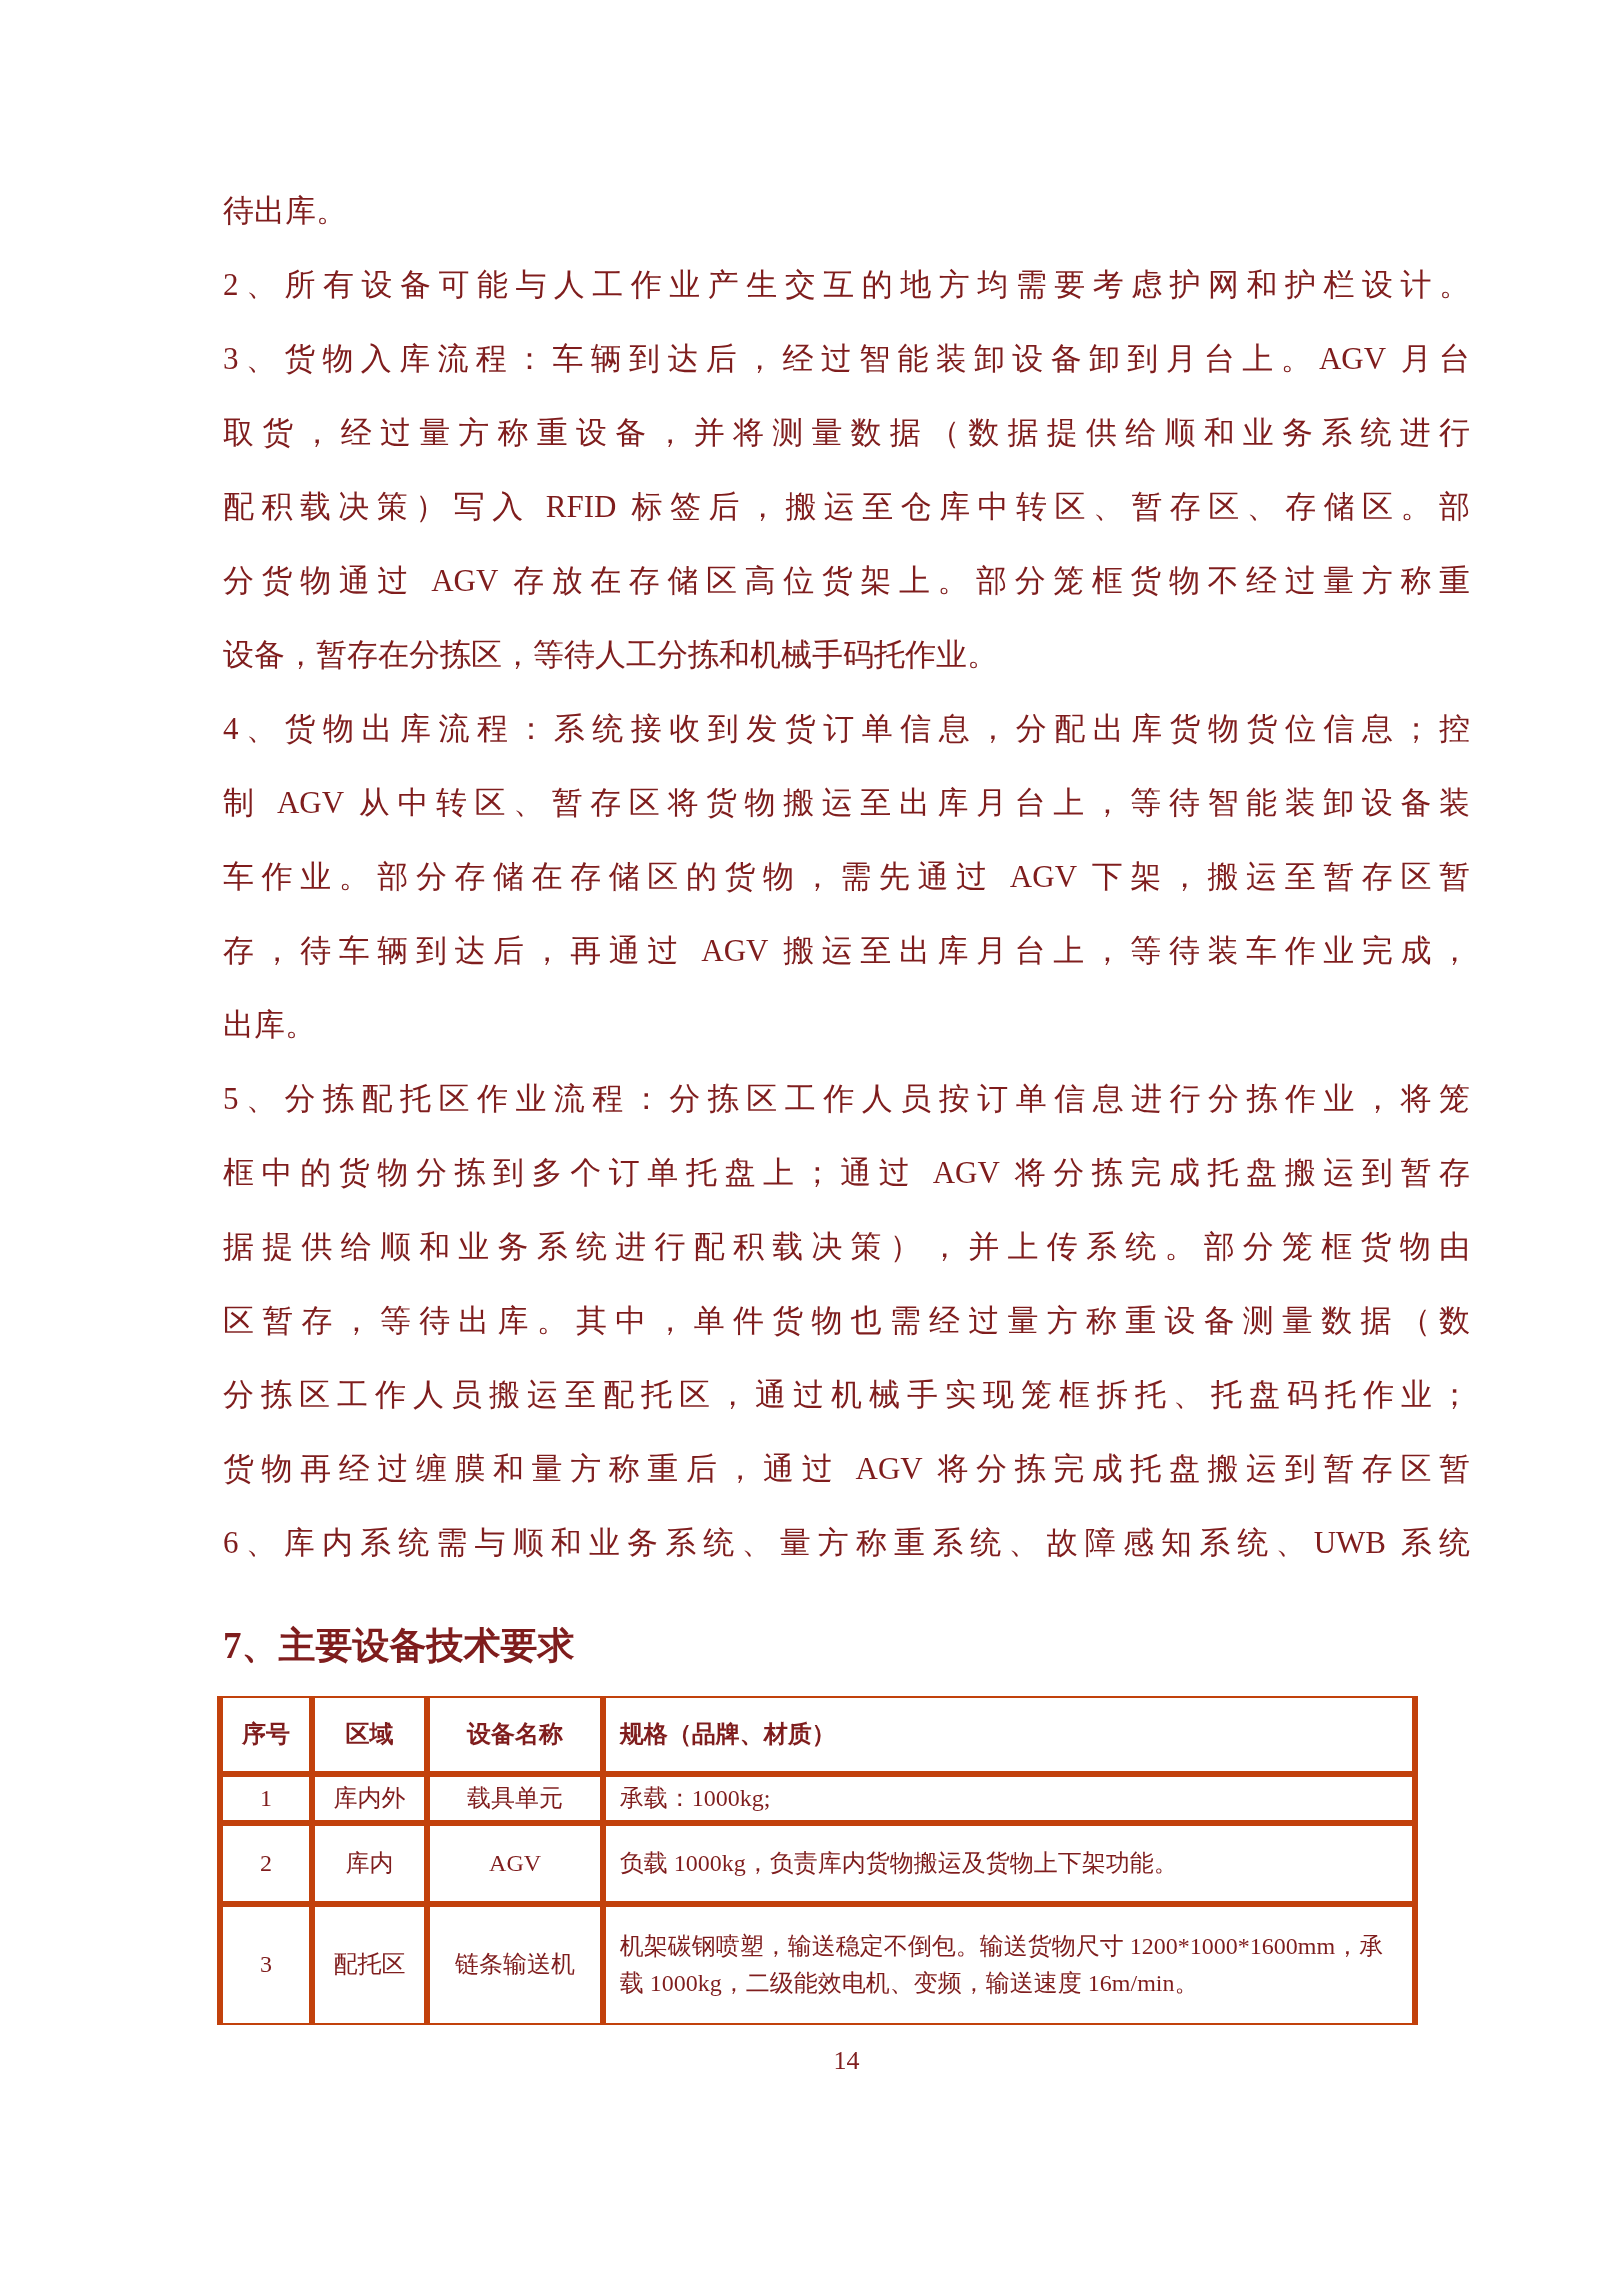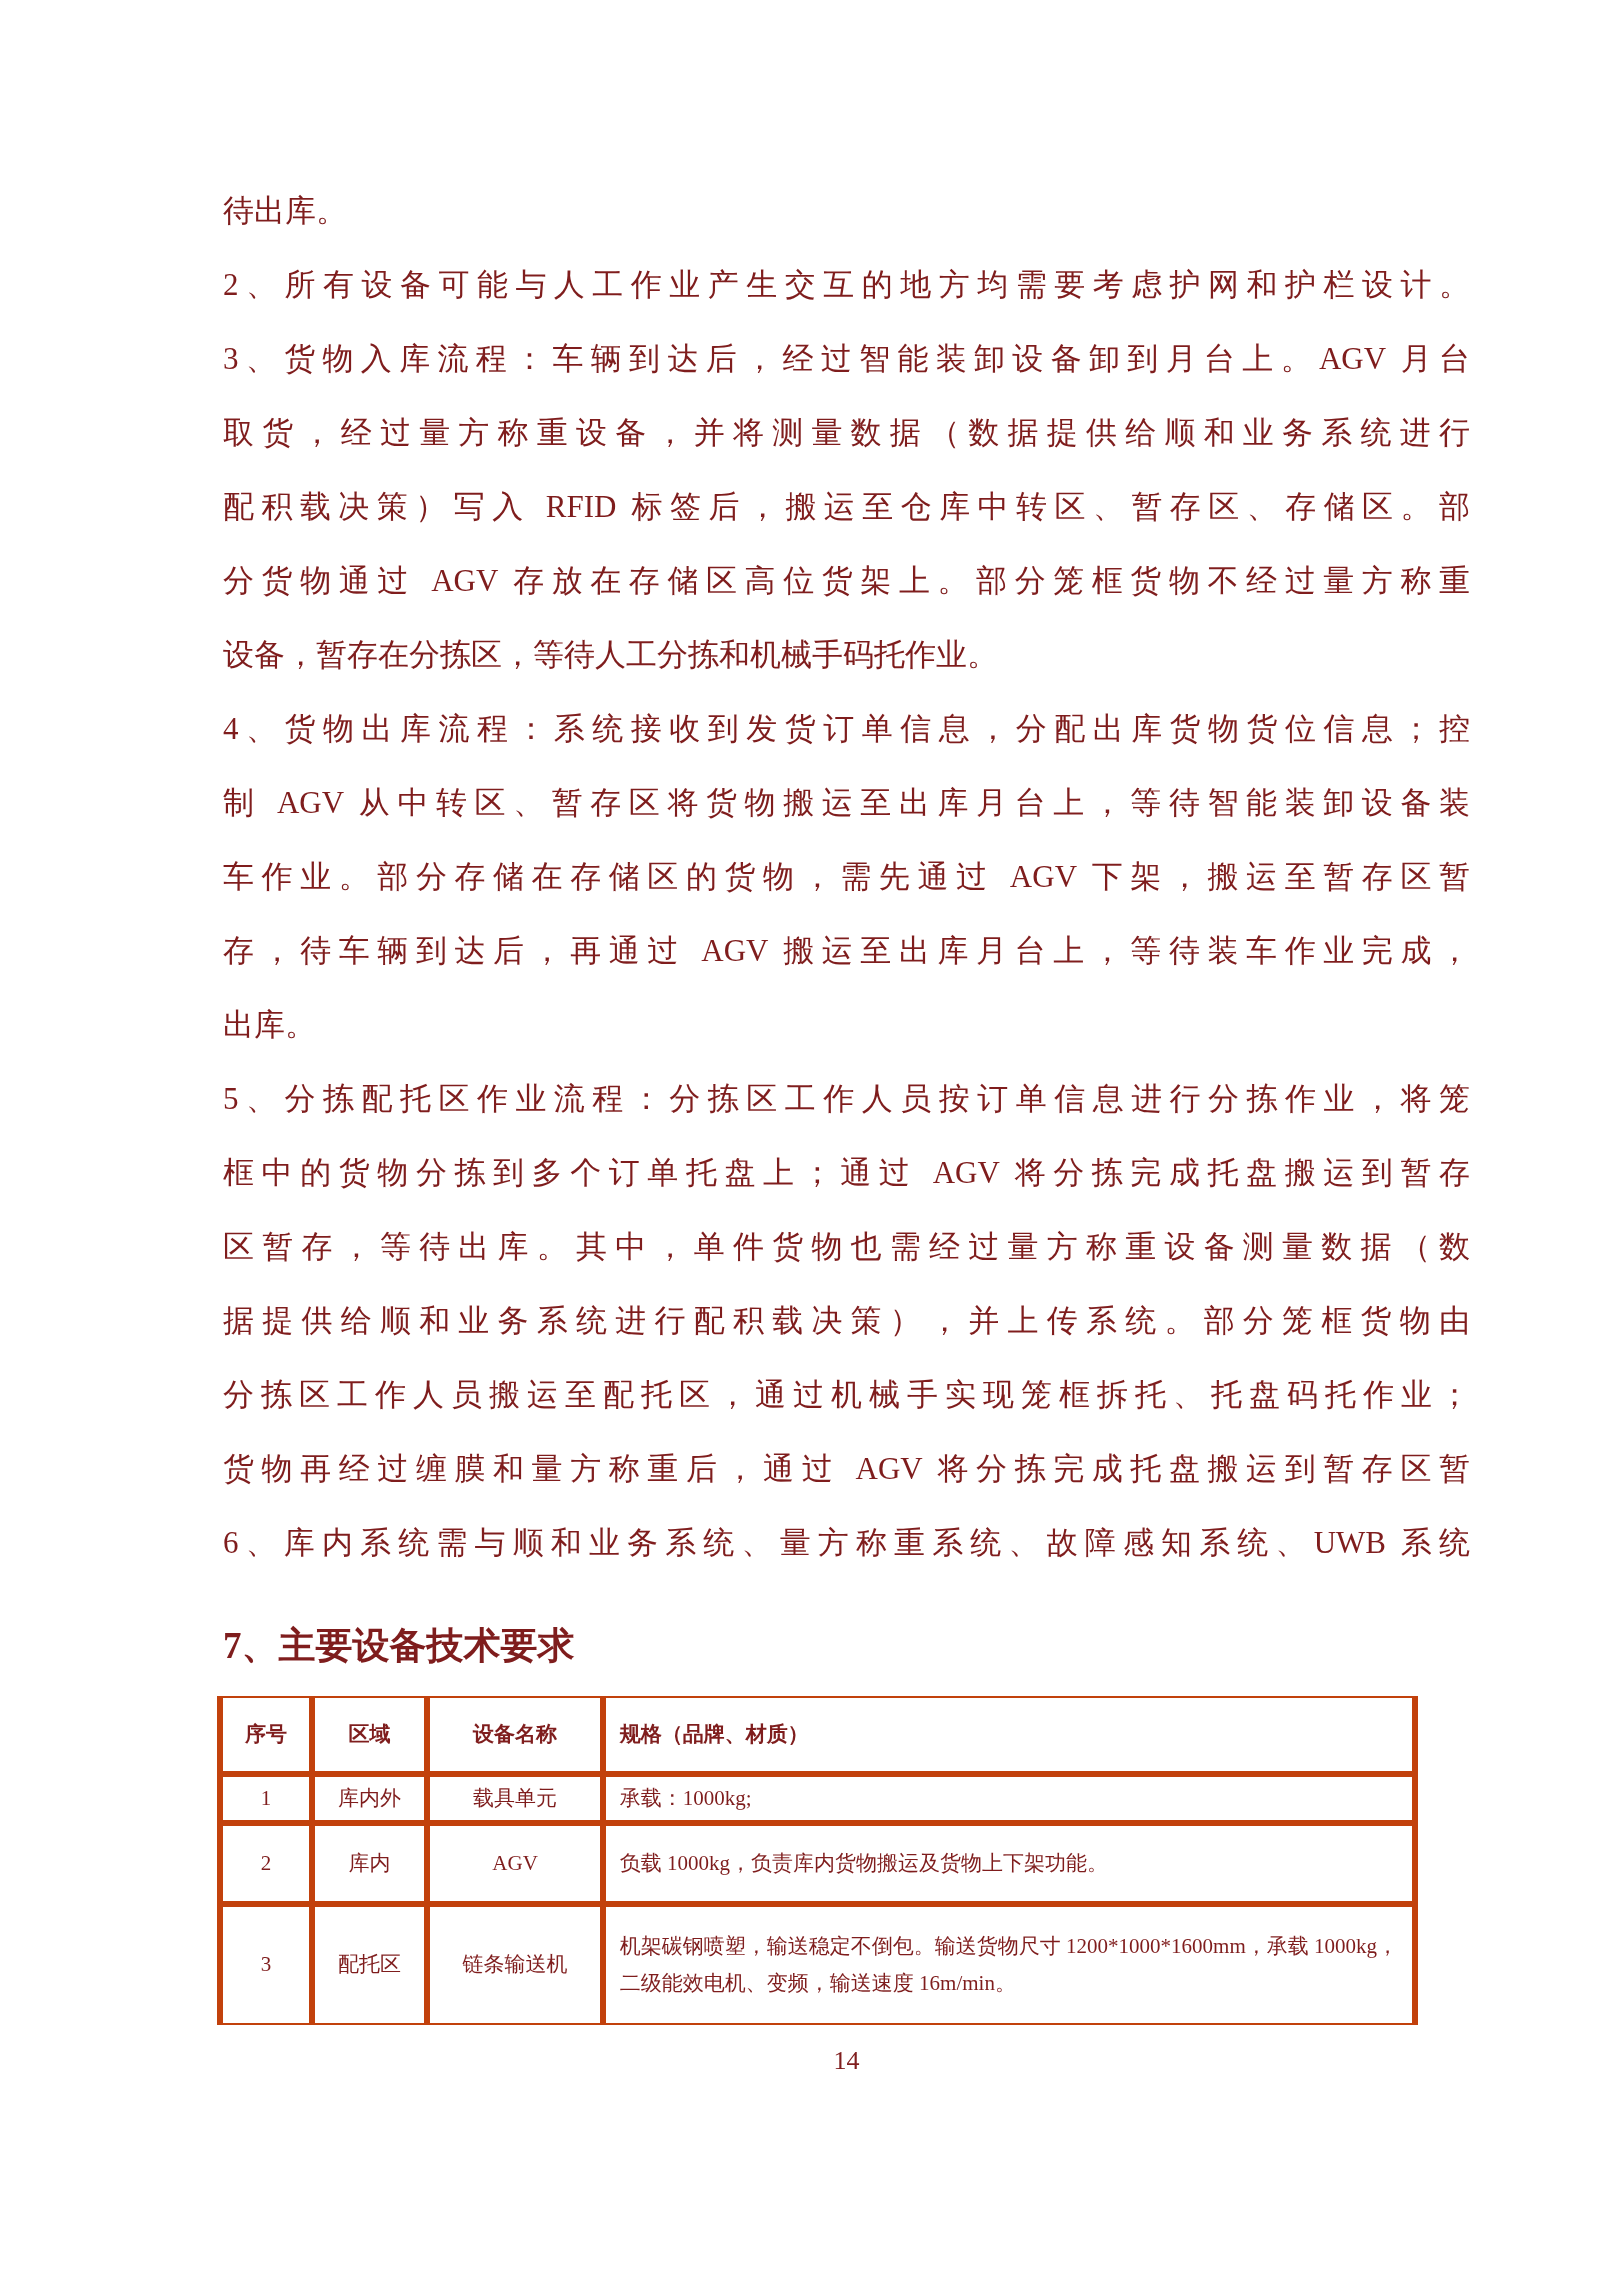--- a/index.html
+++ b/index.html
@@ -39,21 +39,21 @@
   }
   table.equip {
     border-collapse:collapse;
     table-layout:fixed;
     width:1195px;
     margin-left:-5.9px;
     margin-top:12.7px;
   }
   table.equip th, table.equip td {
     border:6px solid #c2410c;
-    font-size:21px;
+    font-size:24px;
     line-height:37px;
     vertical-align:middle;
     text-align:center;
     padding:0;
     overflow:hidden;
   }
   table.equip thead th {
     font-weight:bold;
     height:68px;
     border-top-width:2.9px;
@@ -97,22 +97,22 @@
         <div class="para">
           <div class="line">4、货物出库流程：系统接收到发货订单信息，分配出库货物货位信息；控</div>
           <div class="line">制 AGV 从中转区、暂存区将货物搬运至出库月台上，等待智能装卸设备装</div>
           <div class="line">车作业。部分存储在存储区的货物，需先通过 AGV 下架，搬运至暂存区暂</div>
           <div class="line">存，待车辆到达后，再通过 AGV 搬运至出库月台上，等待装车作业完成，</div>
           <div class="line last">出库。</div>
         </div>
         <div class="para">
           <div class="line">5、分拣配托区作业流程：分拣区工作人员按订单信息进行分拣作业，将笼</div>
           <div class="line">框中的货物分拣到多个订单托盘上；通过 AGV 将分拣完成托盘搬运到暂存</div>
+          <div class="line">据提供给顺和业务系统进行配积载决策），并上传系统。部分笼框货物由</div>
           <div class="line">区暂存，等待出库。其中，单件货物也需经过量方称重设备测量数据（数</div>
-          <div class="line">据提供给顺和业务系统进行配积载决策），并上传系统。部分笼框货物由</div>
           <div class="line">分拣区工作人员搬运至配托区，通过机械手实现笼框拆托、托盘码托作业；</div>
           <div class="line">货物再经过缠膜和量方称重后，通过 AGV 将分拣完成托盘搬运到暂存区暂</div>
         </div>
         <div class="para">
           <div class="line">6、库内系统需与顺和业务系统、量方称重系统、故障感知系统、UWB 系统</div>
         </div>
       </div>
 
     <h2 class="heading">7、主要设备技术要求</h2>
 

